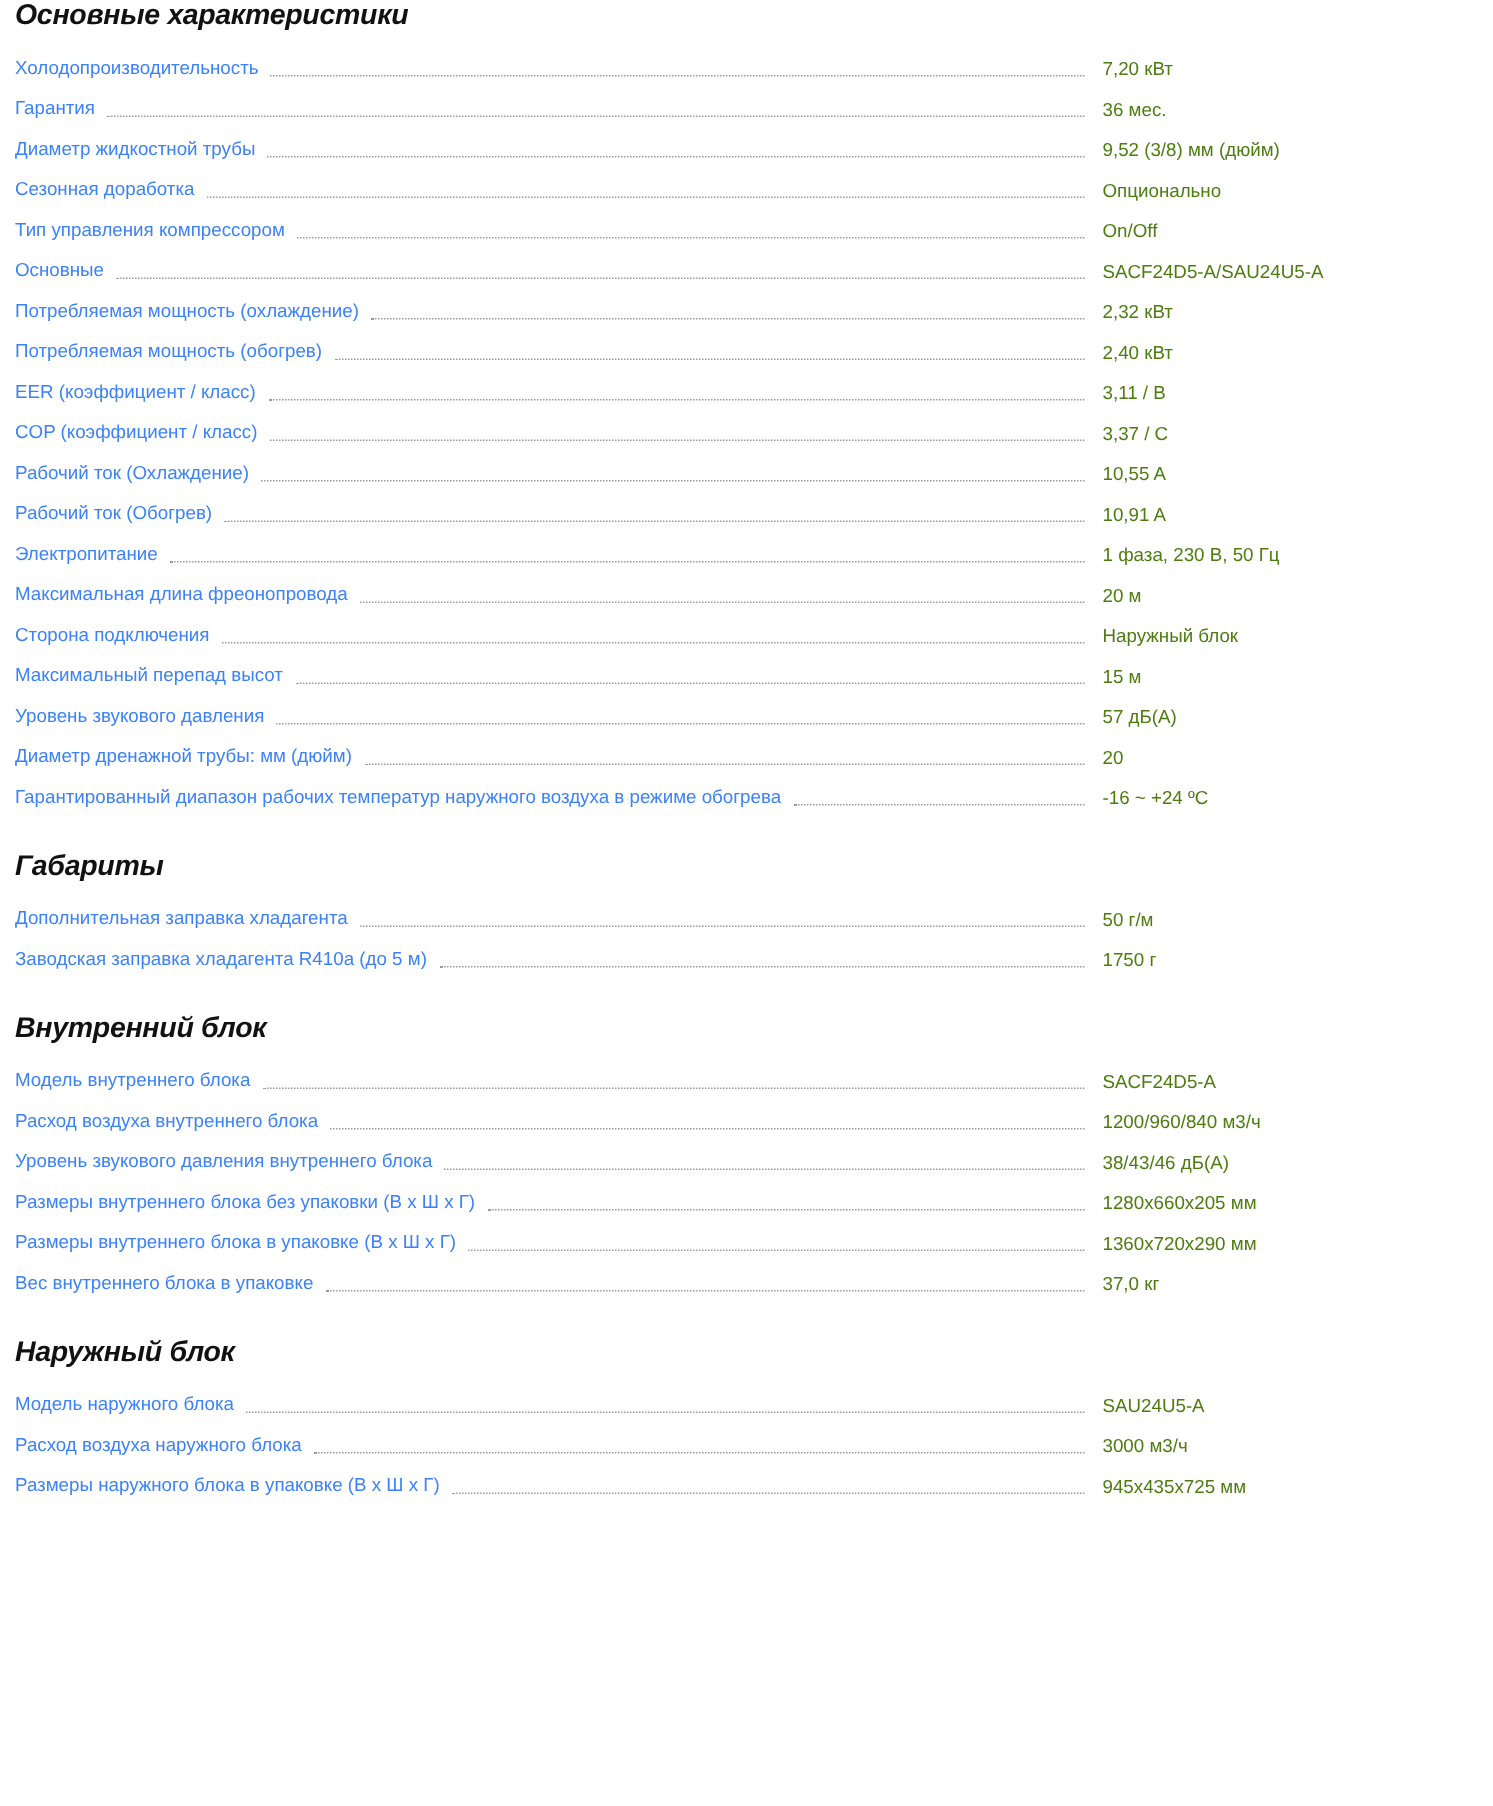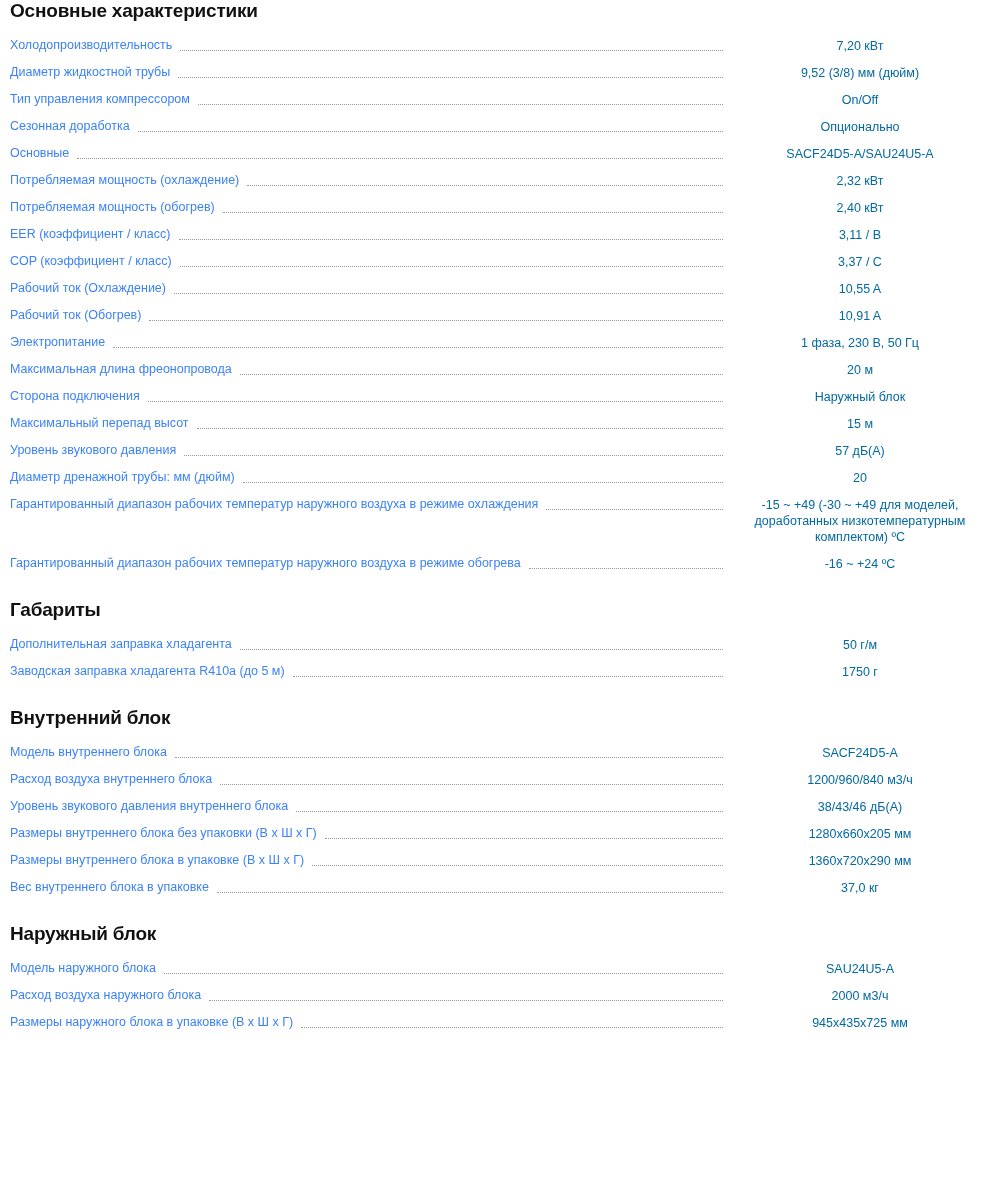--- a/index.html
+++ b/index.html
@@ -18,20 +18,21 @@
     width: 995px;
     padding: 0 0 14px 0;
   }
   .section {
     margin: 0 0 0 0;
   }
   h2.section-title {
     font-family: "Liberation Sans", sans-serif;
     font-size: 19px;
     font-weight: bold;
+    font-style: italic;
     letter-spacing: -0.2px;
     color: #111111;
     margin: 0 12px 10px 10px;
     padding: 0;
   }
   .section + .section h2.section-title {
     margin-top: 22px;
   }
   .spec-table {
     width: 100%;
@@ -61,23 +62,22 @@
     flex: 1 1 auto;
     border-bottom: 1px dotted #9a9a9a;
     height: 10px;
     margin: 0 12px 2px 8px;
     min-width: 10px;
   }
   .spec-value-cell {
     padding: 6px 10px 5px 0;
     font-size: 12.5px;
     line-height: 16px;
-    color: #0369a1;
+    color: #4d7c0f;
     vertical-align: top;
-    text-align: center;
   }
   .value-text {
     display: block;
   }
   .wrap-label .label-text {
     white-space: normal;
     max-width: 570px;
   }
 </style>
 </head>
@@ -96,53 +96,64 @@
                   <span class="dots"></span>
                 </div>
               </td>
               <td class="spec-value-cell">
                 <span class="value-text">7,20 кВт</span>
               </td>
             </tr>
             <tr class="spec-row">
               <td class="spec-label-cell">
                 <div class="label-line">
+                  <span class="label-text">Гарантия</span>
+                  <span class="dots"></span>
+                </div>
+              </td>
+              <td class="spec-value-cell">
+                <span class="value-text">36 мес.</span>
+              </td>
+            </tr>
+            <tr class="spec-row">
+              <td class="spec-label-cell">
+                <div class="label-line">
                   <span class="label-text">Диаметр жидкостной трубы</span>
                   <span class="dots"></span>
                 </div>
               </td>
               <td class="spec-value-cell">
                 <span class="value-text">9,52 (3/8) мм (дюйм)</span>
               </td>
             </tr>
             <tr class="spec-row">
               <td class="spec-label-cell">
                 <div class="label-line">
+                  <span class="label-text">Сезонная доработка</span>
+                  <span class="dots"></span>
+                </div>
+              </td>
+              <td class="spec-value-cell">
+                <span class="value-text">Опционально</span>
+              </td>
+            </tr>
+            <tr class="spec-row">
+              <td class="spec-label-cell">
+                <div class="label-line">
                   <span class="label-text">Тип управления компрессором</span>
                   <span class="dots"></span>
                 </div>
               </td>
               <td class="spec-value-cell">
                 <span class="value-text">On/Off</span>
               </td>
             </tr>
             <tr class="spec-row">
               <td class="spec-label-cell">
                 <div class="label-line">
-                  <span class="label-text">Сезонная доработка</span>
-                  <span class="dots"></span>
-                </div>
-              </td>
-              <td class="spec-value-cell">
-                <span class="value-text">Опционально</span>
-              </td>
-            </tr>
-            <tr class="spec-row">
-              <td class="spec-label-cell">
-                <div class="label-line">
                   <span class="label-text">Основные</span>
                   <span class="dots"></span>
                 </div>
               </td>
               <td class="spec-value-cell">
                 <span class="value-text">SACF24D5-A/SAU24U5-A</span>
               </td>
             </tr>
             <tr class="spec-row">
               <td class="spec-label-cell">
@@ -267,31 +278,20 @@
             </tr>
             <tr class="spec-row">
               <td class="spec-label-cell">
                 <div class="label-line">
                   <span class="label-text">Диаметр дренажной трубы: мм (дюйм)</span>
                   <span class="dots"></span>
                 </div>
               </td>
               <td class="spec-value-cell">
                 <span class="value-text">20</span>
-              </td>
-            </tr>
-            <tr class="spec-row">
-              <td class="spec-label-cell wrap-label">
-                <div class="label-line">
-                  <span class="label-text">Гарантированный диапазон рабочих температур наружного воздуха в режиме охлаждения</span>
-                  <span class="dots"></span>
-                </div>
-              </td>
-              <td class="spec-value-cell">
-                <span class="value-text">-15 ~ +49 (-30 ~ +49 для моделей, доработанных низкотемпературным комплектом) ºC</span>
               </td>
             </tr>
             <tr class="spec-row">
               <td class="spec-label-cell wrap-label">
                 <div class="label-line">
                   <span class="label-text">Гарантированный диапазон рабочих температур наружного воздуха в режиме обогрева</span>
                   <span class="dots"></span>
                 </div>
               </td>
               <td class="spec-value-cell">
@@ -419,21 +419,21 @@
               </td>
             </tr>
             <tr class="spec-row">
               <td class="spec-label-cell">
                 <div class="label-line">
                   <span class="label-text">Расход воздуха наружного блока</span>
                   <span class="dots"></span>
                 </div>
               </td>
               <td class="spec-value-cell">
-                <span class="value-text">2000 м3/ч</span>
+                <span class="value-text">3000 м3/ч</span>
               </td>
             </tr>
             <tr class="spec-row">
               <td class="spec-label-cell">
                 <div class="label-line">
                   <span class="label-text">Размеры наружного блока в упаковке (В х Ш х Г)</span>
                   <span class="dots"></span>
                 </div>
               </td>
               <td class="spec-value-cell">

